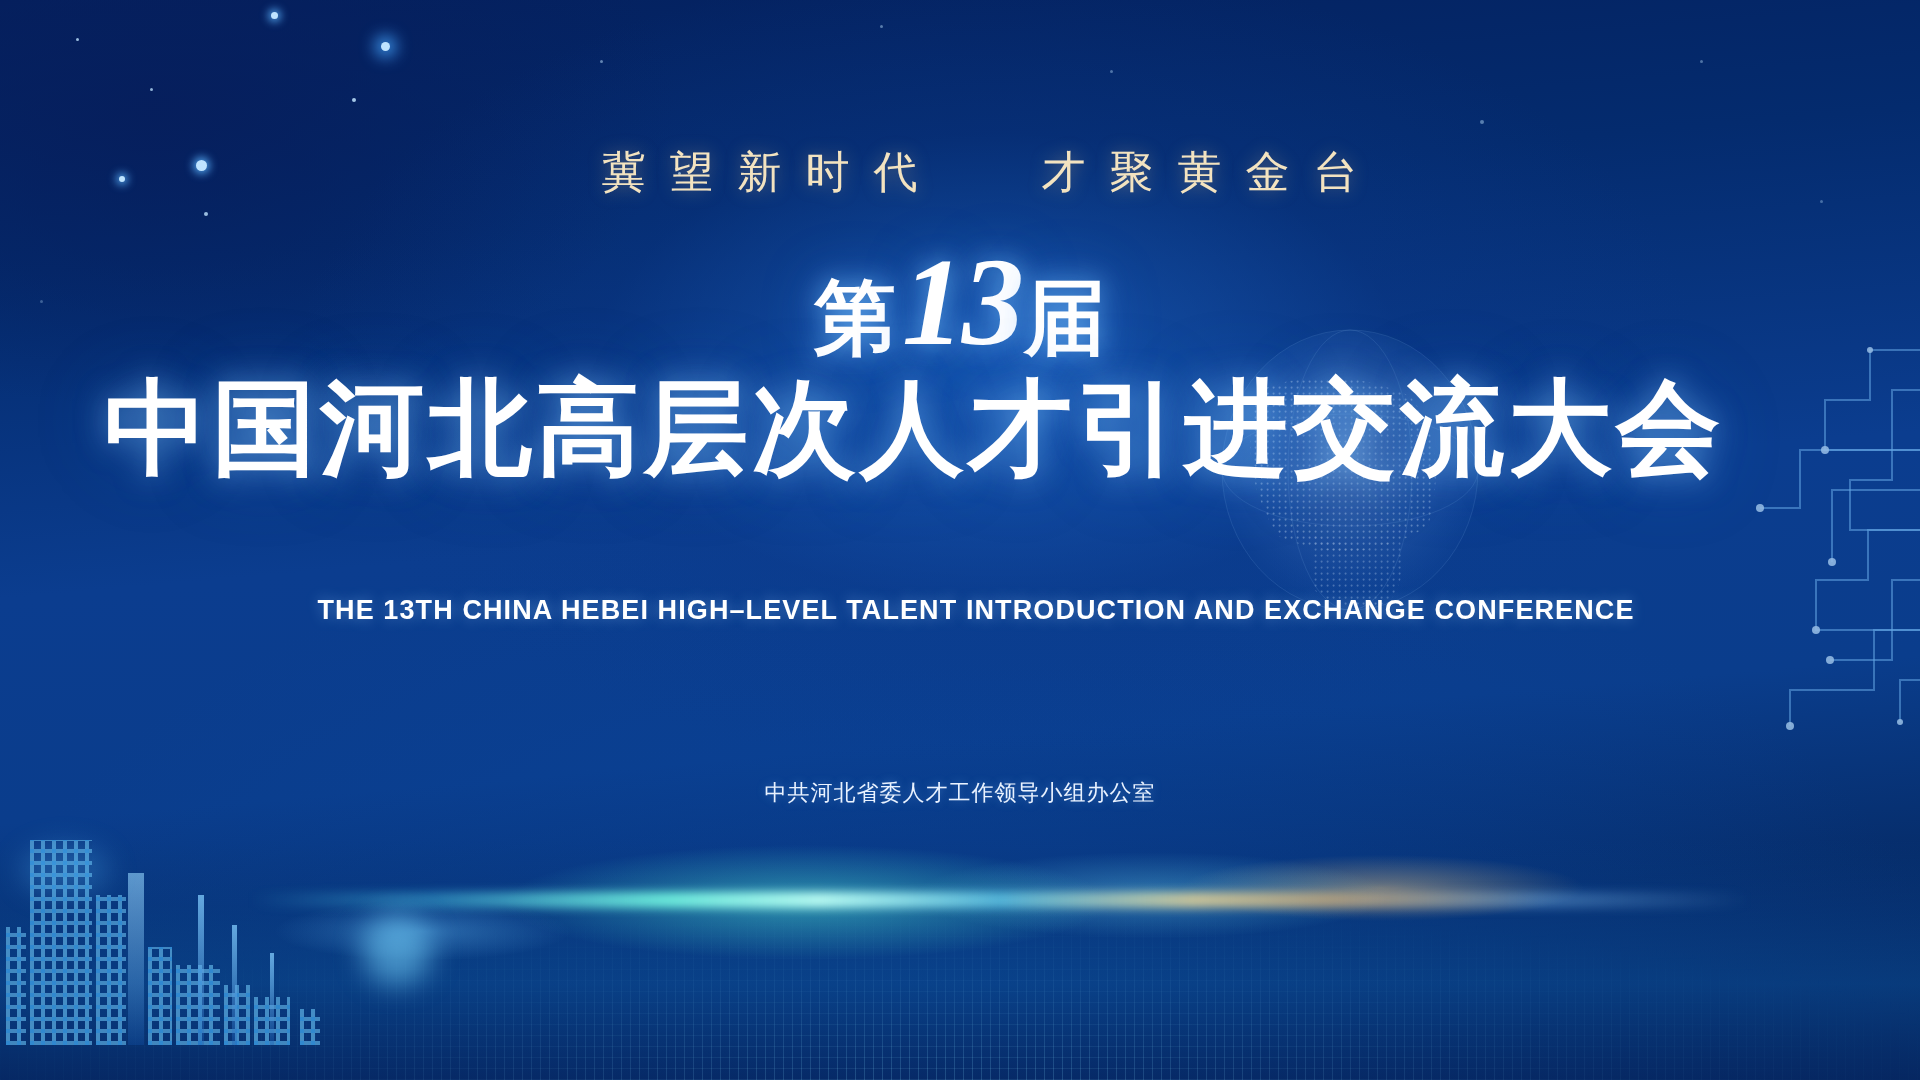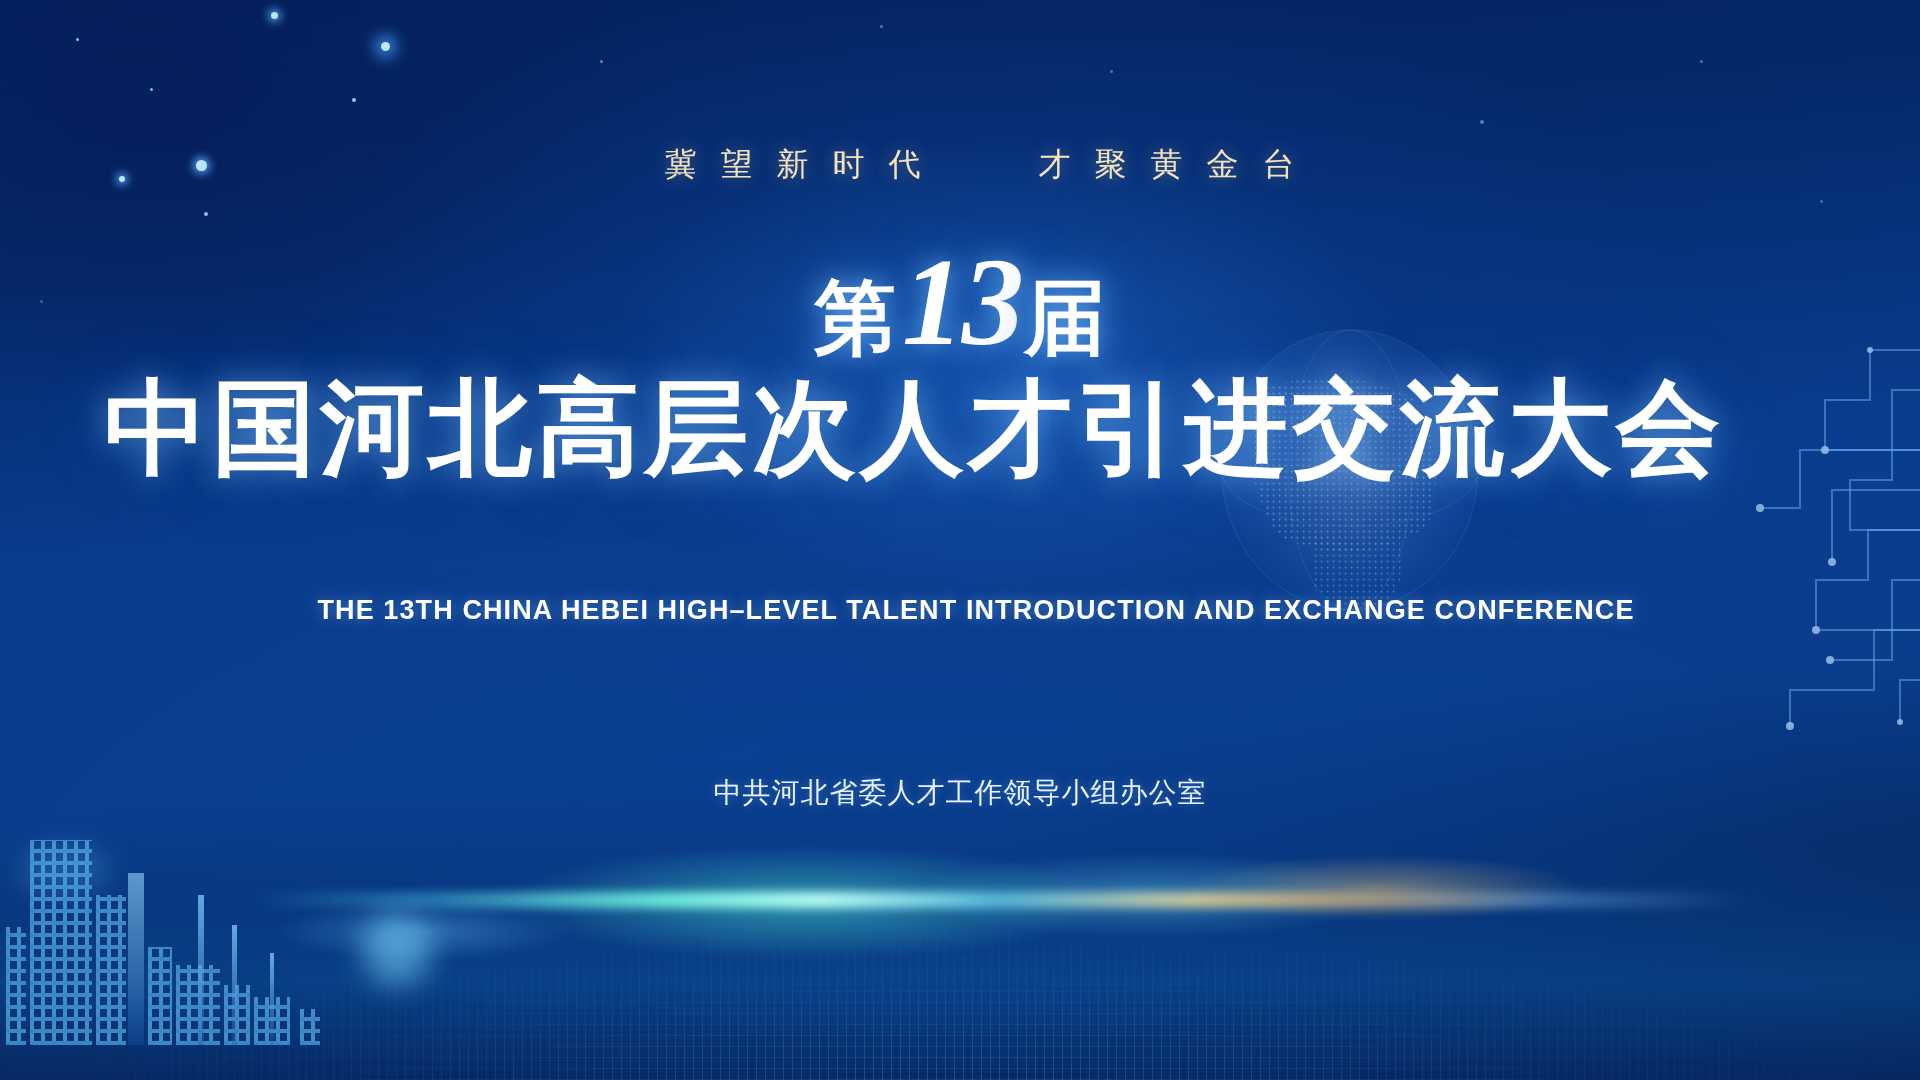--- a/index.html
+++ b/index.html
@@ -27,21 +27,21 @@
   #globe {
     position:absolute; left:1200px; top:320px; width:300px; height:330px;
     opacity:0.55;
   }
 
   
   #content { position:absolute; left:0; top:0; width:1920px; height:1080px; }
 
   #slogan {
     position:absolute; top:143px; left:0; width:1920px; text-align:center;
-    font-size:32px; letter-spacing:24px; text-indent:24px;
+    font-size:44px; letter-spacing:24px; text-indent:24px;
     color:#f3e3c0; font-weight:400;
     font-family:"Liberation Serif", serif;
     text-shadow:0 0 18px rgba(255,220,150,0.35);
     padding-left:39px;
   }
   #slogan .gap { display:inline-block; width:30px; }
 
   #edition {
     position:absolute; top:232px; left:0; width:1920px; text-align:center;
     color:#ffffff; white-space:nowrap;
@@ -63,21 +63,21 @@
 
   #subtitle {
     position:absolute; top:595px; left:16px; width:1920px; text-align:center;
     font-size:27px; font-weight:bold; color:#ffffff;
     letter-spacing:1.1px; white-space:nowrap;
     text-shadow:0 0 14px rgba(150,210,255,0.45);
   }
 
   #orgs {
     position:absolute; top:773px; left:0; width:1920px; text-align:center;
-    color:#e9f2ff; font-size:28px; line-height:40px; letter-spacing:1px;
+    color:#e9f2ff; font-size:22px; line-height:40px; letter-spacing:1px;
     text-shadow:0 0 10px rgba(120,190,255,0.4);
   }
 
   
   #bottom { position:absolute; left:0; bottom:0; width:1920px; height:330px; }
 
   #ground {
     position:absolute; left:0; bottom:0; width:1920px; height:240px;
     background:
       radial-gradient(ellipse 420px 80px at 42% 26%, rgba(90,255,225,0.45) 0%, rgba(0,0,0,0) 72%),

